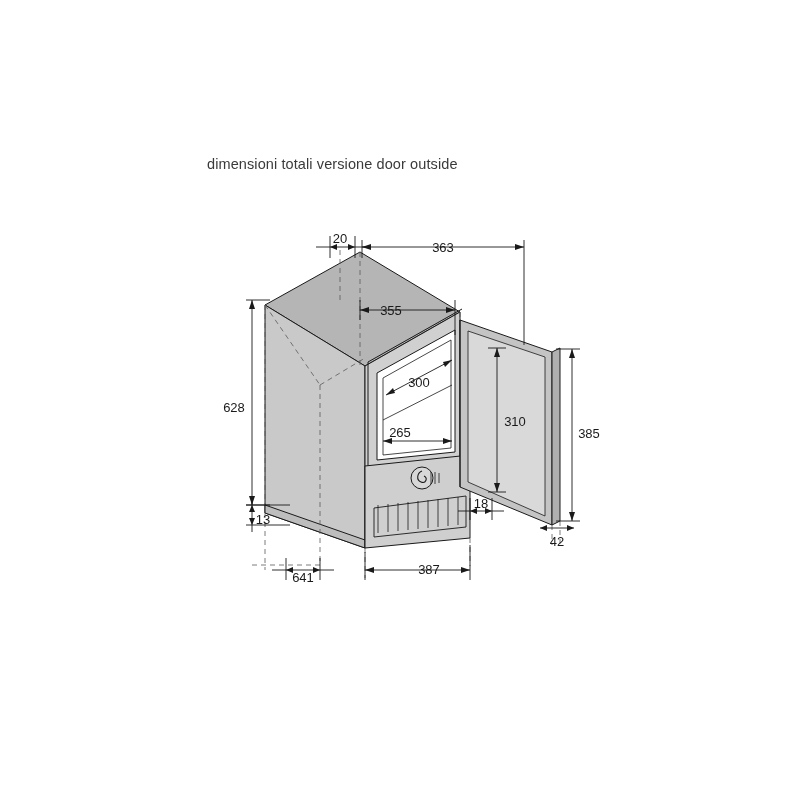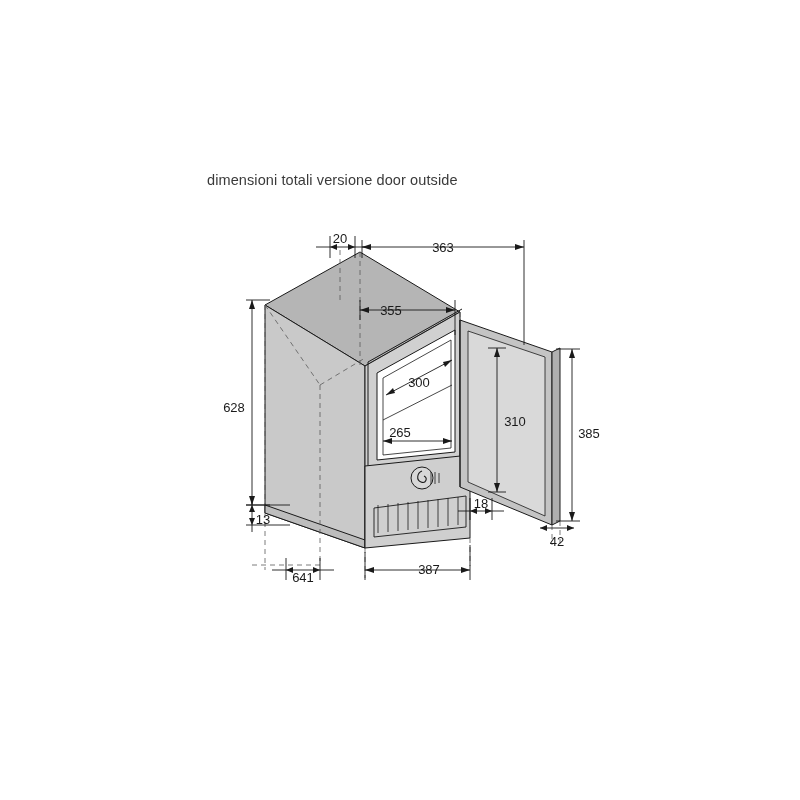--- a/index.html
+++ b/index.html
@@ -15,21 +15,21 @@
   }
   #stage {
     position: relative;
     width: 800px;
     height: 800px;
     background: #ffffff;
   }
   #caption {
     position: absolute;
     left: 207px;
-    top: 172px;
+    top: 156px;
     font-size: 14.5px;
     color: #3a3a3a;
     letter-spacing: 0.1px;
     white-space: nowrap;
   }
   #drawing {
     position: absolute;
     left: 0;
     top: 0;
   }

